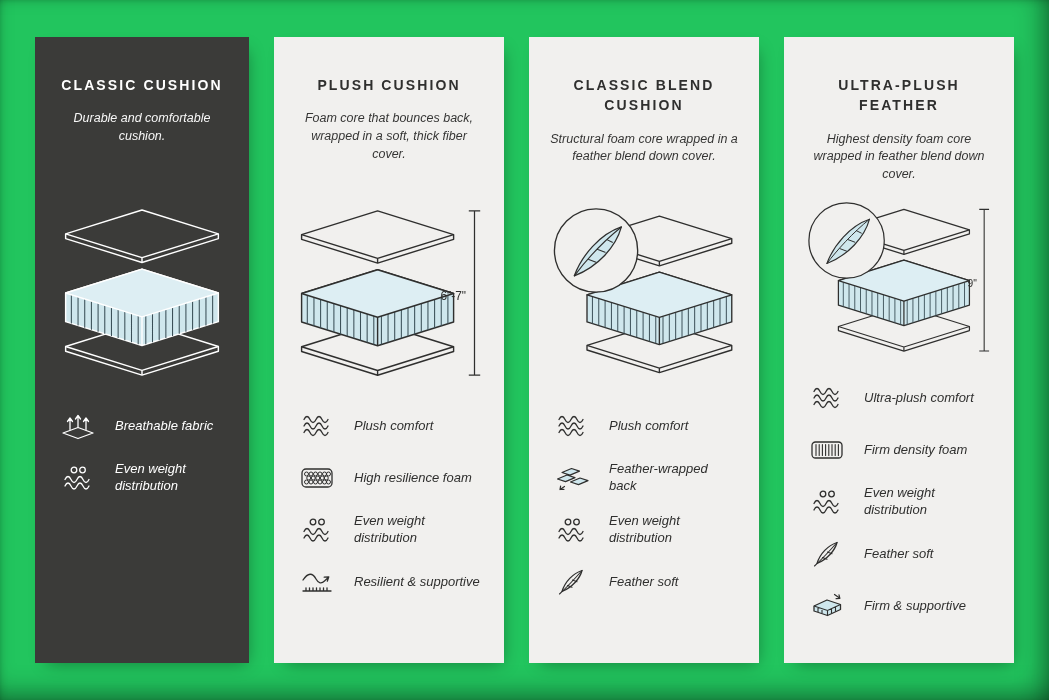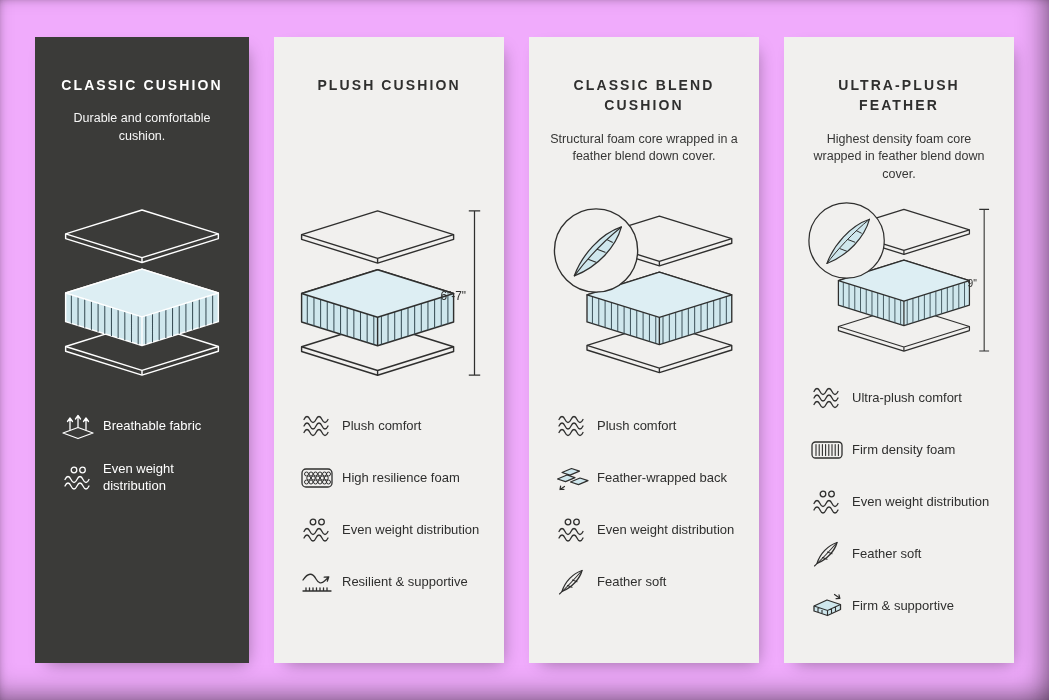--- a/index.html
+++ b/index.html
@@ -1,34 +1,34 @@
 <!DOCTYPE html>
 <html><head>
 <meta charset="utf-8">
 <style>
   html,body { margin:0; padding:0; background:#ffffff; font-family:"Liberation Sans", sans-serif; }
-  .sheet { position:relative; width:1049px; height:700px; background:#f0abfc; overflow:hidden; }
+  .sheet { position:relative; width:1049px; height:700px; background:#22c55e; overflow:hidden; }
   .sheet::after { content:""; position:absolute; inset:0; pointer-events:none;
     box-shadow: inset -20px 0 28px -16px rgba(0,0,0,.45),
                 inset 0 -20px 28px -16px rgba(0,0,0,.45),
                 inset 0 6px 10px -8px rgba(0,0,0,.30),
                 inset 6px 0 10px -8px rgba(0,0,0,.30); }
   .panels { display:flex; gap:25px; padding:37px 35px; box-sizing:border-box; height:100%; }
   .panel { flex:1 1 0; height:626px; box-sizing:border-box; padding:38px 20px 24px;
     background:var(--panel-bg); color:#2f2f2e;
     box-shadow: 5px 7px 16px -7px rgba(0,0,0,.38);
     display:flex; flex-direction:column; }
   .panel.dark { color:#ffffff; }
   .panel-header { height:112px; text-align:center; }
   .panel-title { margin:0 0 15px; font-size:14px; font-weight:700; letter-spacing:2.1px; line-height:1.45; }
-  .panel-desc { margin:12px auto; max-width:192px; font-size:12.5px; line-height:1.42; opacity:.96; }
+  .panel-desc { margin:12px auto; max-width:192px; font-size:12.5px; line-height:1.42; opacity:.96;font-style:italic; }
   .diagram { height:212px; display:flex; align-items:center; justify-content:center; }
   .measure-label { font-size:12.5px; fill:currentColor; }
   .features { list-style:none; margin:8px 0 0; padding:0 4px; }
-  .feature { display:flex; align-items:center; gap:6px; min-height:38px; margin-bottom:14px; }
+  .feature { display:flex; align-items:center; gap:18px; min-height:38px; margin-bottom:14px;font-style:italic; }
   .ficon { flex:0 0 38px; display:flex; justify-content:center; }
   .flabel { font-size:13px; line-height:1.3; }
   svg { display:block; }
 </style>
 </head>
 <body>
 
 <svg width="0" height="0" style="position:absolute" aria-hidden="true">
   <defs>
     <g id="cushion-art" style="stroke-linejoin:round">
@@ -137,20 +137,21 @@
               </svg>
             </span>
           <span class="flabel">Even weight distribution</span>
         </li>
       </ul>
     </section>
 
     <section class="panel" style="--panel-bg:#f1f0ee;">
       <header class="panel-header">
         <h2 class="panel-title">PLUSH CUSHION</h2>
+        <p class="panel-desc">Foam core that bounces back, wrapped in a soft, thick fiber cover.</p>
       </header>
       <div class="diagram">
         <svg class="cushion-svg" viewBox="12 -6 200 186" width="190" height="177">
           <use href="#cushion-art"></use>
           <path style="fill:none;stroke:currentColor;stroke-width:1.3" d="M196 0 H208 M202 0 V173 M196 173 H208"></path>
           <text class="measure-label" x="193" y="91" text-anchor="end" dominant-baseline="middle">6"-7"</text>
         </svg>
       </div>
       <ul class="features">
         <li class="feature">

